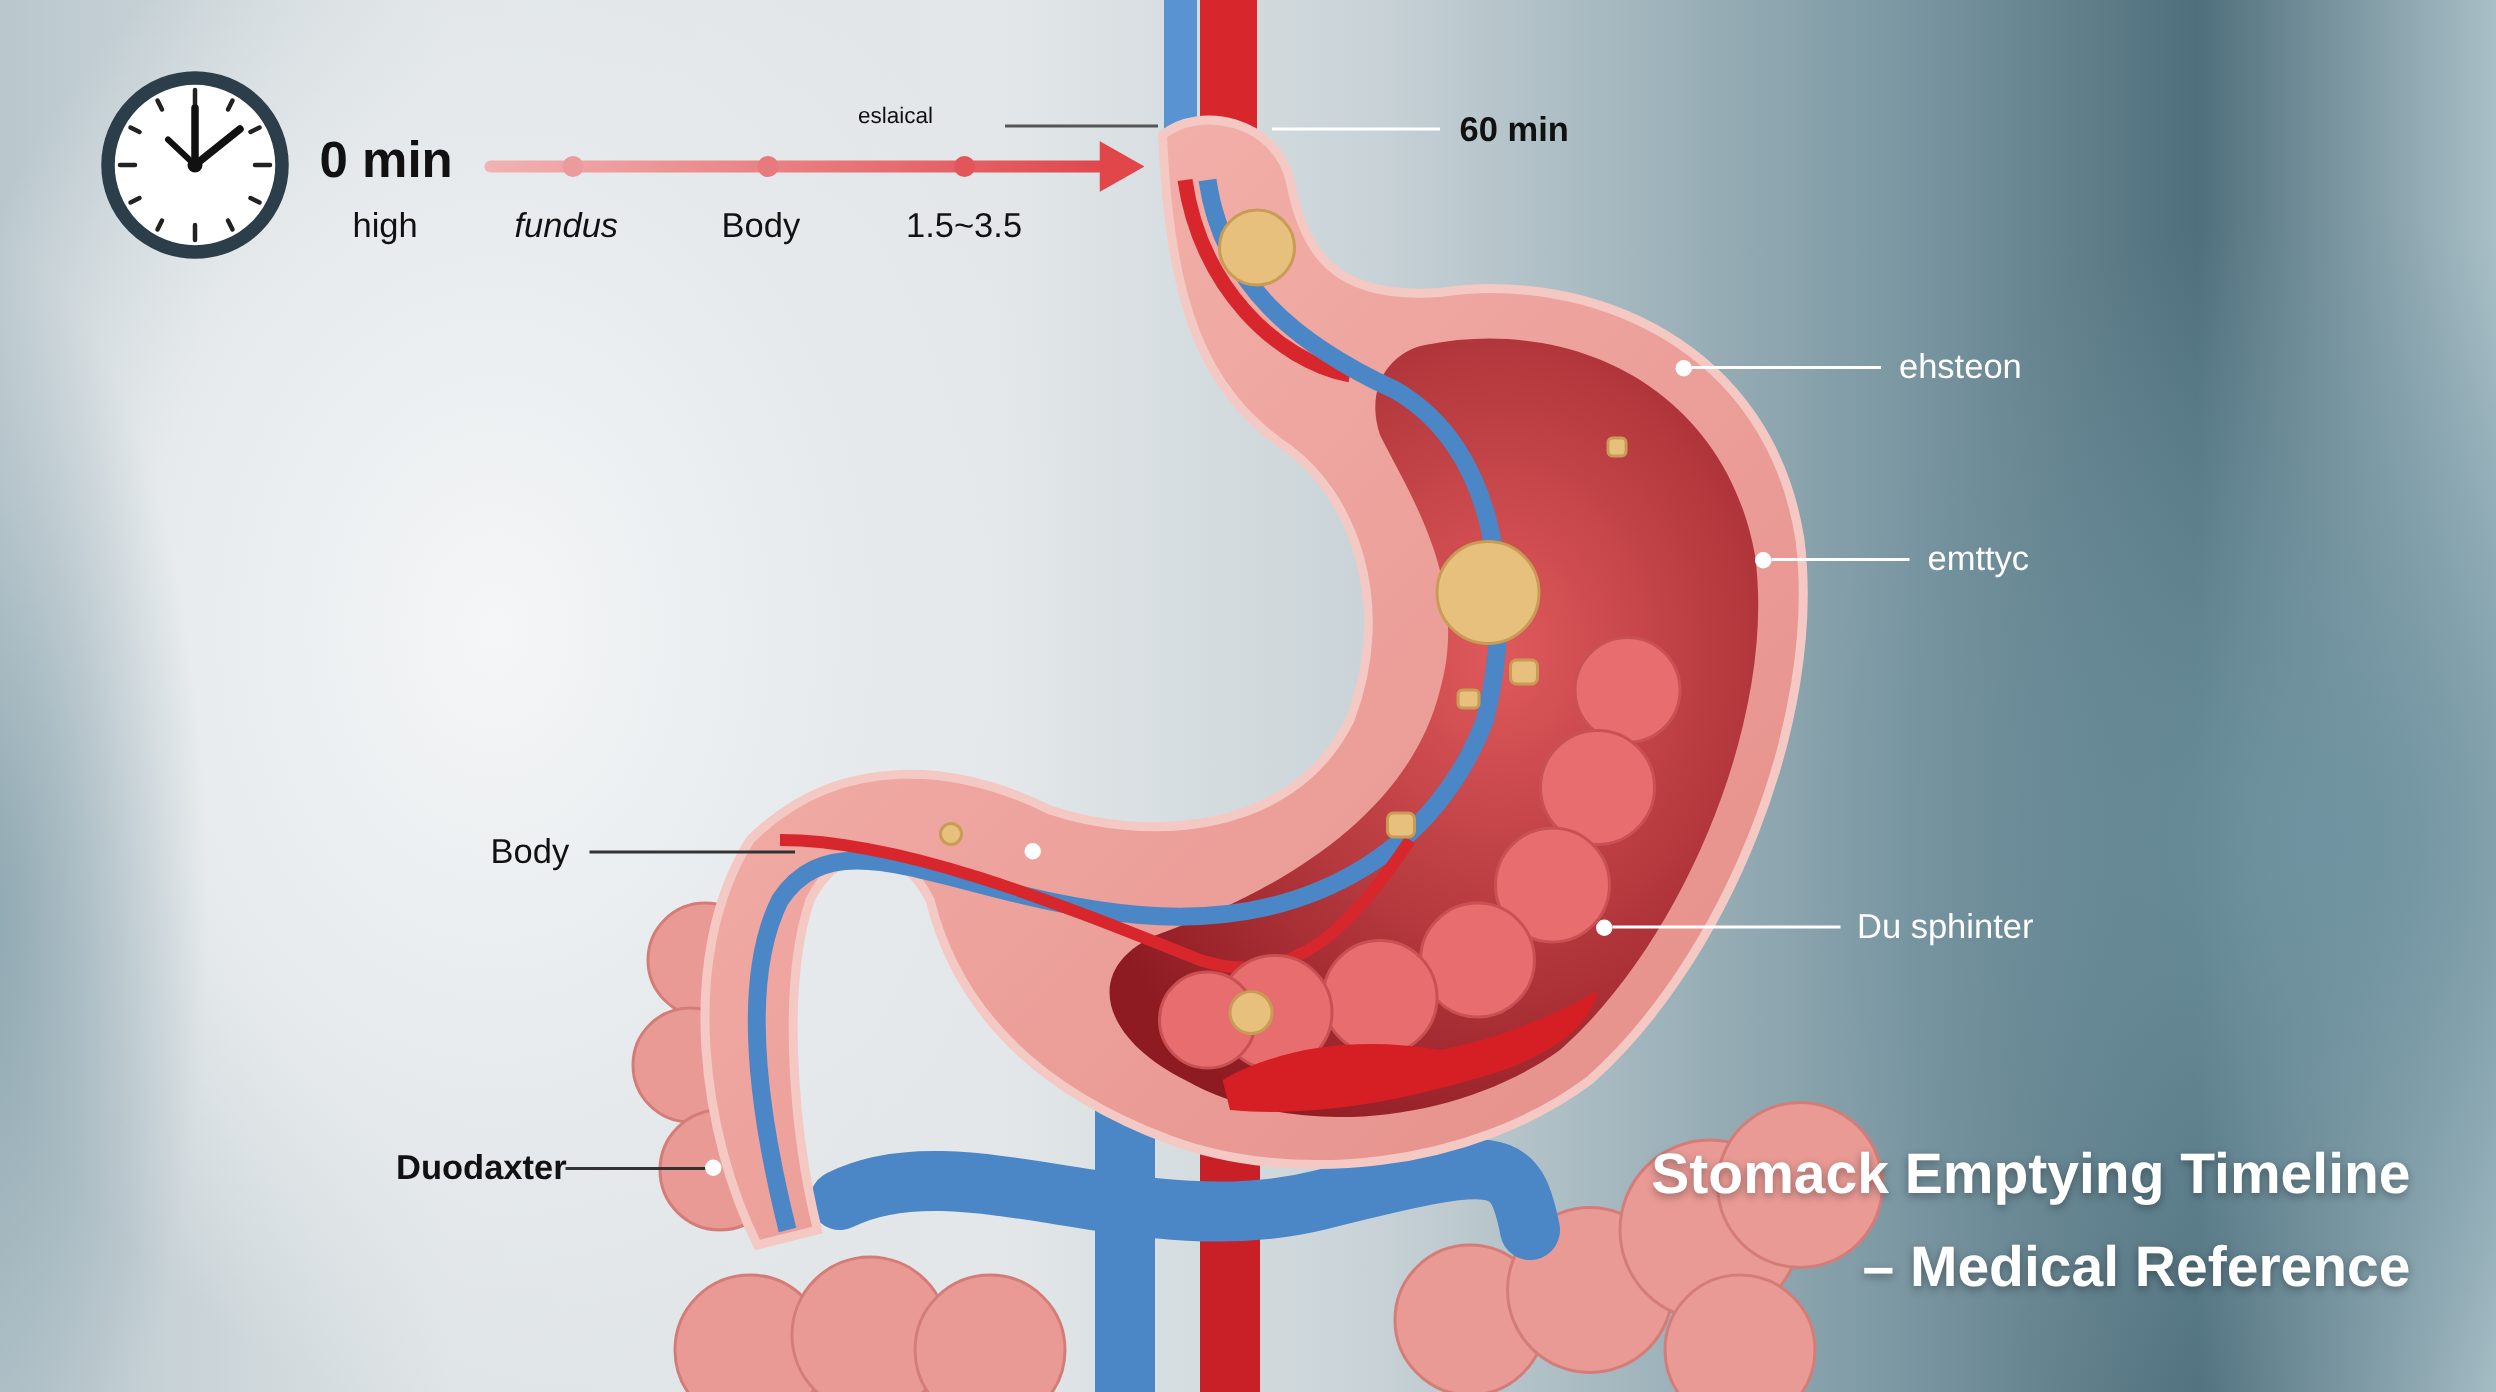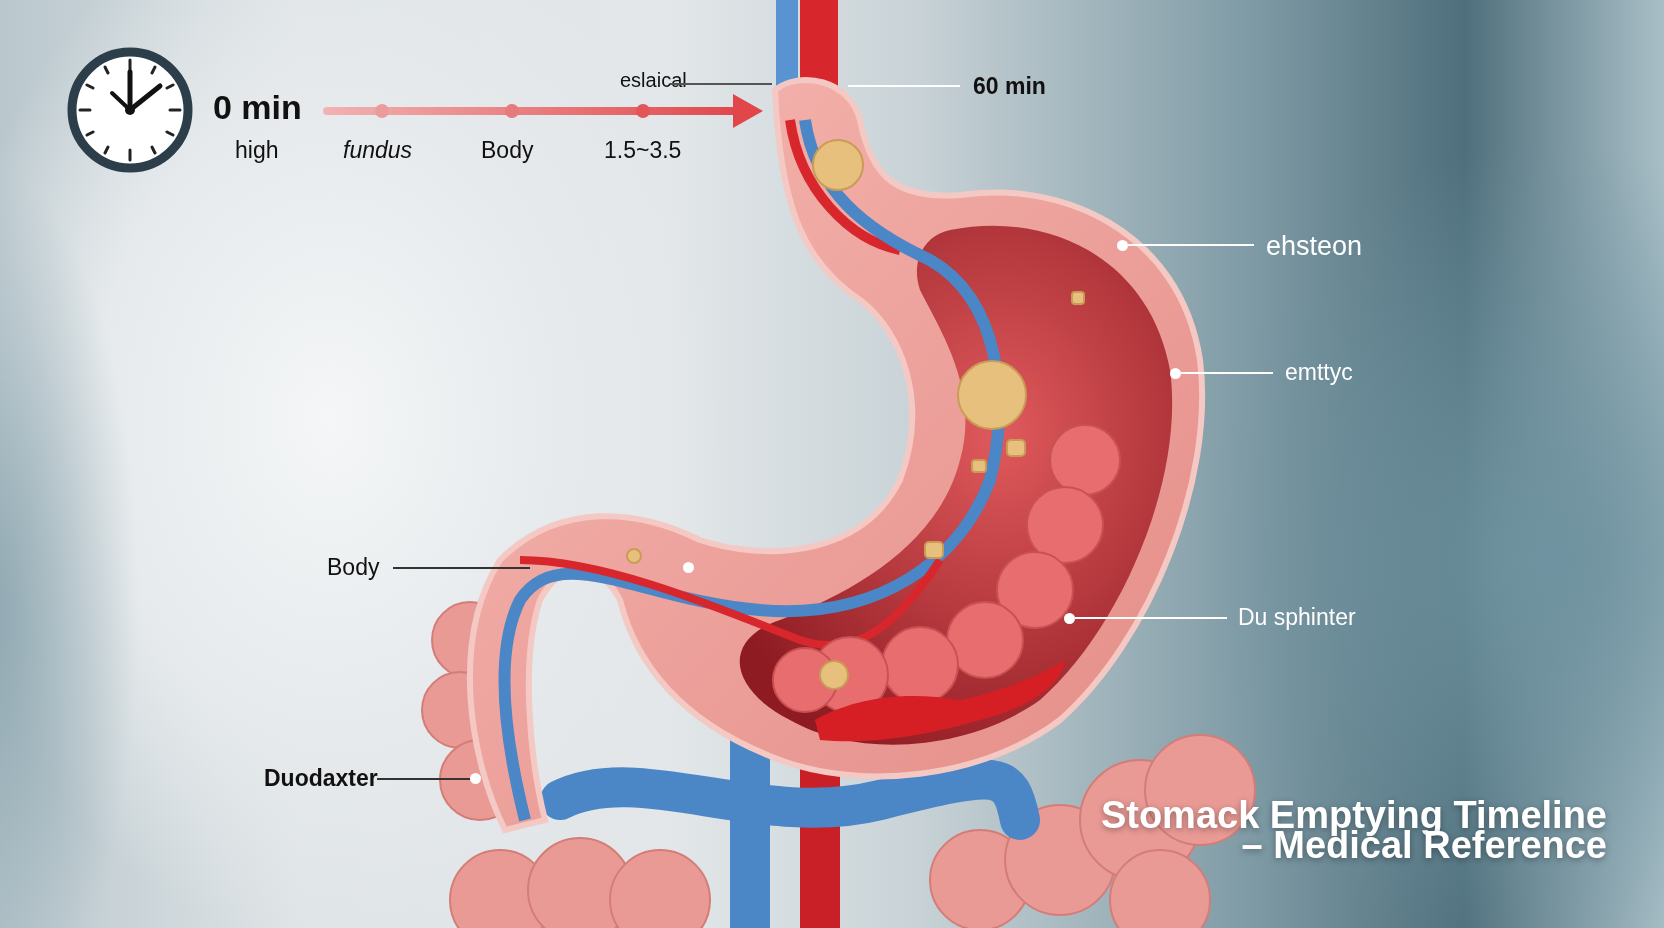--- a/index.html
+++ b/index.html
@@ -53,21 +53,21 @@
     <polygon points="0,0 30,17 0,34" fill="#e0464a"></polygon>
   </svg>
 <div class="dot" style="left:375px;top:104px;width:14px;height:14px;background:#ec9b9c;"></div>
 <div class="dot" style="left:505px;top:104px;width:14px;height:14px;background:#e77a7c;"></div>
 <div class="dot" style="left:636px;top:104px;width:14px;height:14px;background:#e25558;"></div>
 
 <div class="lbl dark" style="left:343px;top:137px;font-size:23px;font-weight:normal;font-style:italic;">fundus</div>
 <div class="lbl dark" style="left:481px;top:137px;font-size:23px;font-weight:normal;">Body</div>
 <div class="lbl dark" style="left:604px;top:137px;font-size:23px;font-weight:normal;text-align:center;">1.5~3.5</div>
 
-<div class="lbl dark" style="left:572px;top:69px;font-size:20px;font-weight:normal;margin-left:48px;">eslaical</div>
+<div class="lbl dark" style="left:572px;top:69px;font-size:15px;font-weight:normal;">eslaical</div>
 <div class="line" style="left:670px;top:83px;width:102px;background:#555;"></div>
 
 <svg class="abs" style="left:0;top:0" width="1664" height="928" viewBox="0 0 1664 928">
   <defs>
     <linearGradient id="pinkG" x1="0" y1="0" x2="1" y2="1">
       <stop offset="0" stop-color="#f6b8b2"></stop>
         <stop offset="1" stop-color="#e48b86"></stop>
     </linearGradient>
     <radialGradient id="inner" cx="0.6" cy="0.4" r="0.7">
       <stop offset="0" stop-color="#e05a5c"></stop>
@@ -127,32 +127,32 @@
     <circle cx="834" cy="675" r="14"></circle>
       <circle cx="634" cy="556" r="7"></circle>
   </g>
 </svg>
 
 <div class="line" style="left:848px;top:85px;width:112px;background:#fff;"></div>
 <div class="lbl dark" style="left:973px;top:73px;font-size:23px;">60 min</div>
 
 <div class="dot" style="left:1117px;top:240px;"></div>
 <div class="line" style="left:1128px;top:244px;width:126px;background:#fff;"></div>
-<div class="lbl light" style="left:1266px;top:231px;font-size:27px;font-weight:normal;">ehsteon</div>
+<div class="lbl light" style="left:1266px;top:231px;font-size:23px;font-weight:normal;">ehsteon</div>
 
 <div class="dot" style="left:1170px;top:368px;"></div>
 <div class="line" style="left:1181px;top:372px;width:92px;background:#fff;"></div>
 <div class="lbl light" style="left:1285px;top:359px;font-size:23px;font-weight:normal;">emttyc</div>
 
 <div class="dot" style="left:1064px;top:613px;"></div>
 <div class="line" style="left:1075px;top:617px;width:152px;background:#fff;"></div>
 <div class="lbl light" style="left:1238px;top:604px;font-size:23px;font-weight:normal;text-align:center;">Du sphinter</div>
 
 <div class="lbl dark" style="left:327px;top:554px;font-size:23px;font-weight:normal;">Body</div>
 <div class="line" style="left:393px;top:567px;width:137px;background:#333;height:1.5px;"></div>
 <div class="dot" style="left:683px;top:562px;"></div>
 
 <div class="lbl dark" style="left:264px;top:765px;font-size:23px;font-weight:bold;">Duodaxter</div>
 <div class="line" style="left:377px;top:778px;width:96px;background:#333;height:1.5px;"></div>
 <div class="dot" style="left:470px;top:773px;"></div>
 
-<div class="title" style="top:794px;">Stomack Emptying Timeline</div>
+<div class="title" style="top:762px;">Stomack Emptying Timeline</div>
 <div class="title" style="top:824px;">– Medical Reference</div>
 
 </body></html>

